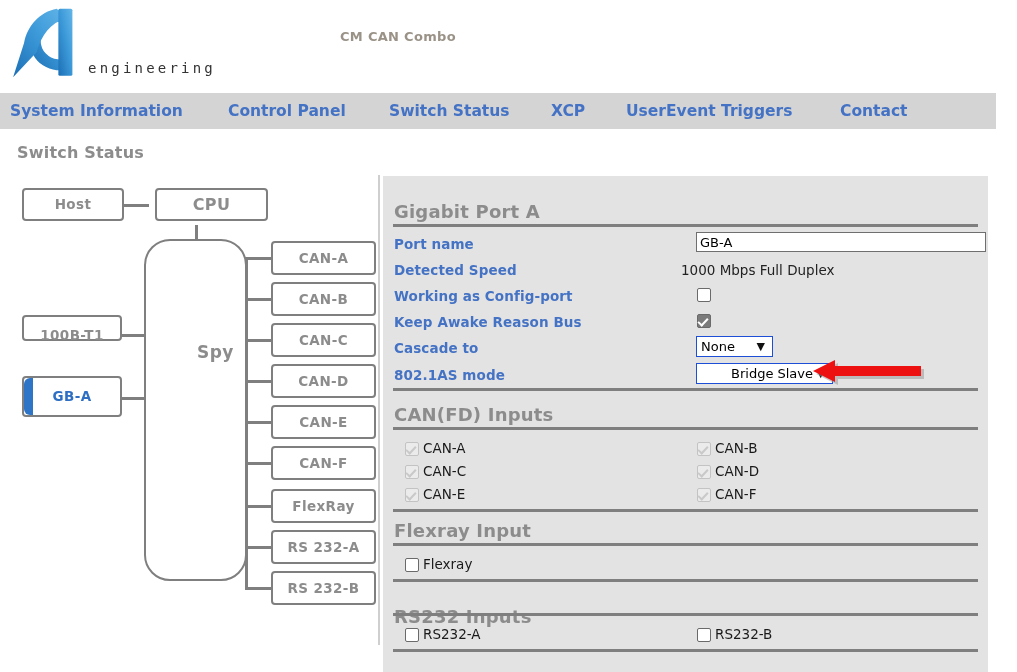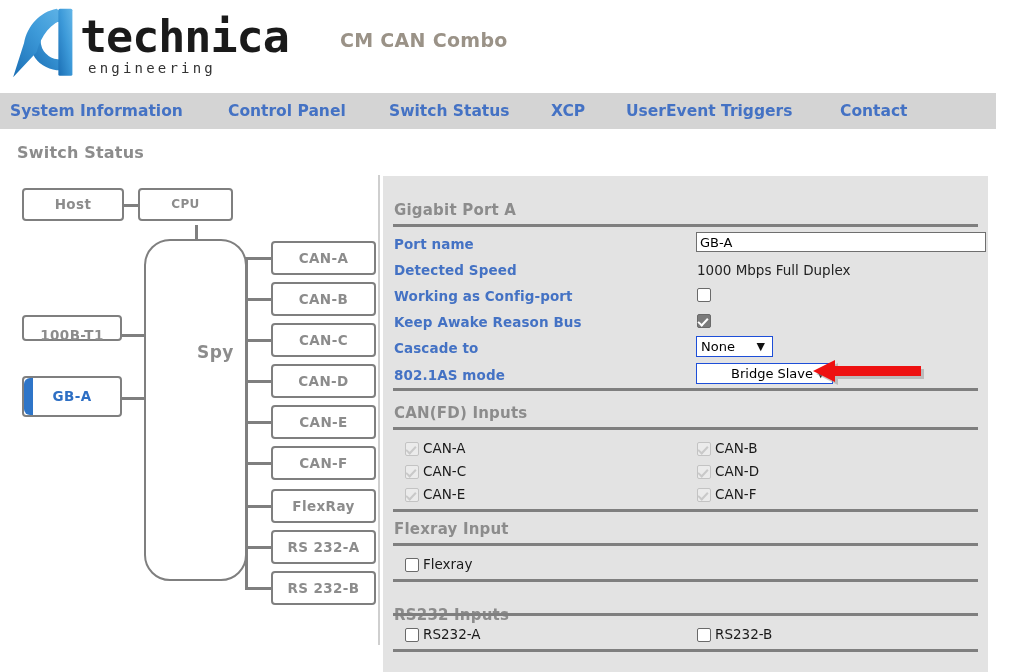--- a/index.html
+++ b/index.html
@@ -20,21 +20,21 @@
     font-size:45px;font-weight:bold;color:#1a1a1a;letter-spacing:-1px;
     line-height:50px;
   }
   #logo-sub{
     position:absolute;left:80px;top:56px;
     font-family:"DejaVu Sans Mono", monospace;
     font-size:14px;color:#333;letter-spacing:3.2px;
   }
   #device-title{
     position:absolute;left:340px;top:29px;
-    font-size:19px;font-weight:bold;color:#9a9287;
+    font-size:13px;font-weight:bold;color:#9a9287;
     letter-spacing:0.3px;
   }
   
   #navbar{
     position:absolute;left:0;top:93px;width:996px;height:36px;
     background:#d4d4d4;
   }
   #navbar .navitem{
     position:absolute;top:0;height:36px;line-height:36px;
     font-size:15.5px;font-weight:bold;color:#4472c4;
@@ -72,30 +72,30 @@
   }
   .wire{position:absolute;background:#7f7f7f;}
   #panel-divider{position:absolute;left:378px;top:175px;width:2px;height:470px;background:#cfcfcf;}
   
   #panel{
     position:absolute;left:383px;top:176px;width:605px;height:496px;
     background:#e3e3e3;
   }
   .sec-title{
     position:absolute;left:11px;
-    font-size:15px;font-weight:bold;color:#8c8c8c;letter-spacing:0.2px;
+    font-size:18px;font-weight:bold;color:#8c8c8c;letter-spacing:0.2px;
   }
   .rule{position:absolute;left:10px;width:585px;height:3px;background:#7f7f7f;}
   .flabel{
     position:absolute;left:11px;
     font-size:13.5px;font-weight:bold;color:#4472c4;
     letter-spacing:0.1px;white-space:nowrap;
   }
   .fvalue{
-    position:absolute;left:314px;
+    position:absolute;left:298px;
     font-size:13.5px;color:#222;white-space:nowrap;
   }
   .tinput{
     position:absolute;left:313px;box-sizing:border-box;
     width:290px;height:20px;
     border:1px solid #6f6f6f;background:#fff;
     font-family:"DejaVu Sans", sans-serif;font-size:13px;color:#000;
     padding:0 3px;
   }
   .cbox{
@@ -143,21 +143,20 @@
           <stop offset="0%" stop-color="#1b6fb5"></stop>
           <stop offset="55%" stop-color="#3d9ad9"></stop>
           <stop offset="100%" stop-color="#63b6e8"></stop>
         </linearGradient>
       </defs>
       <path d="M78 12 A38 38 0 1 0 78 82 L78 66 A24 24 0 1 1 78 28 Z" fill="url(#gb)"></path>
       <path d="M55 4 L82 4 L82 96 L66 96 L66 20 Z" fill="url(#gb)" opacity="0"></path>
       <path d="M60 6 C38 10 22 28 18 50 L4 94 L34 62 C40 40 52 24 72 18 Z" fill="url(#gb)"></path>
       <rect x="62" y="6" width="18" height="86" rx="2" fill="url(#gb)"></rect>
     </svg>
-    <div id="logo-word">technica</div>
     <div id="logo-sub">engineering</div>
   </div>
   <div id="device-title">CM CAN Combo</div>
 </div>
 
 <div id="navbar">
     <div class="navitem" style="left: 228px;">Control Panel</div>
     <div class="navitem" style="left: 10px;">System Information</div>
     <div class="navitem" style="left: 389px;">Switch Status</div>
     <div class="navitem" style="left: 551px;">XCP</div>
@@ -181,21 +180,21 @@
   <div class="wire" style="left:245px;top:246px;width:27px;height:2.5px;"></div>
   <div class="wire" style="left:245px;top:287px;width:27px;height:2.5px;"></div>
   <div class="wire" style="left:245px;top:330px;width:27px;height:2.5px;"></div>
   <div class="wire" style="left:245px;top:371px;width:27px;height:2.5px;"></div>
   <div class="wire" style="left:245px;top:412px;width:27px;height:2.5px;"></div>
   <div class="wire" style="left:245px;top:82px;width:2.5px;height:333px;"></div>
 
   <div class="dbox" style="left:22px;top:13px;width:102px;height:33px;line-height:29px;">
     <span>Host</span>
   </div>
-  <div class="dbox" style="left:138px;top:13px;width:95px;height:33px;line-height:29px;font-size:12px;">
+  <div class="dbox" style="left:155px;top:13px;width:113px;height:33px;line-height:29px;font-size:16px;">
     <span>CPU</span>
   </div>
 
   <div class="spybox" style="left:144px;top:64px;width:103px;height:342px;"></div>
   <div class="spylabel" style="left:181px;top:167px;">Spy</div>
 
   <div class="dbox" style="left:22px;top:140px;width:100px;height:26px;line-height:37px;">
     <span>100B-T1</span>
   </div>
   <div class="dbox sel" style="left:22px;top:201px;width:100px;height:41px;line-height:37px;">

